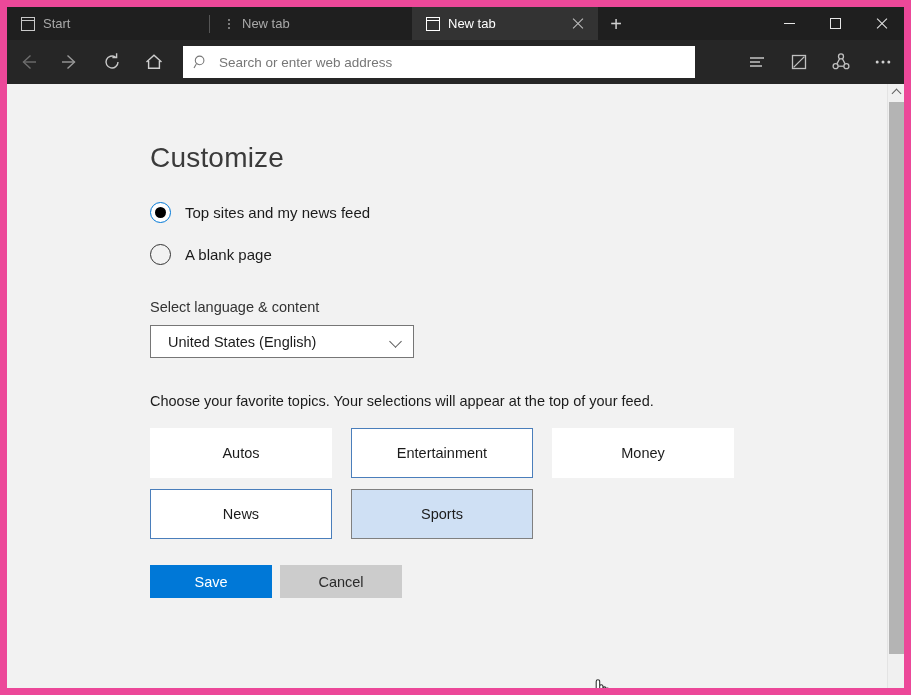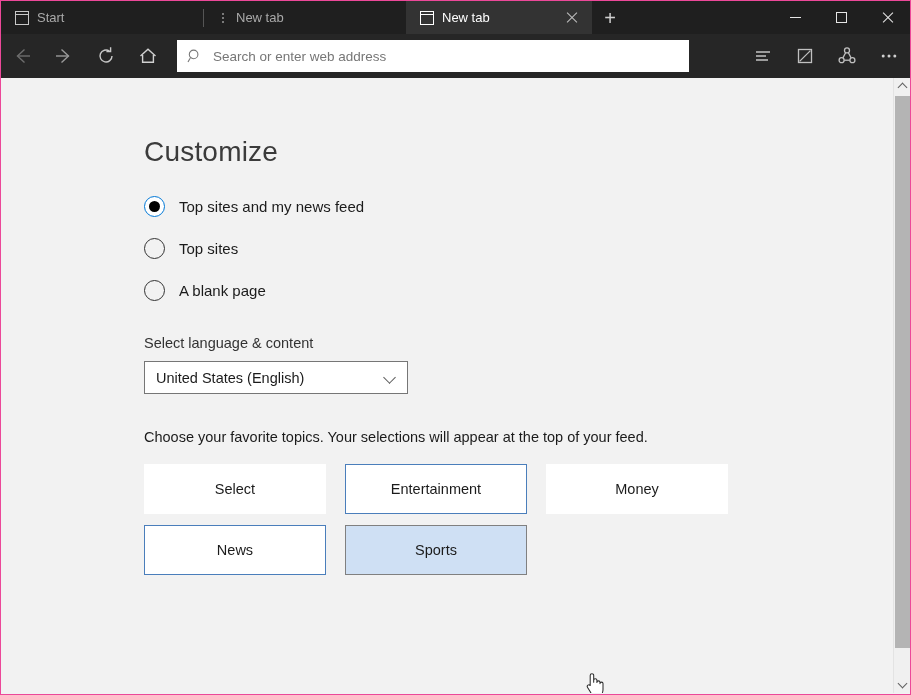--- a/index.html
+++ b/index.html
@@ -13,21 +13,21 @@
     overflow: hidden;
     font-family: "Liberation Sans", sans-serif;
   }
 
   
   #window {
     position: relative;
     width: 911px;
     height: 695px;
     box-sizing: border-box;
-    border: 1px solid #ec4899;
+    border: 7px solid #ec4899;
     background: #f2f2f2;
     overflow: hidden;
   }
 
   
   #titlebar {
     position: relative;
     height: 33px;
     background: #1f1f1f;
     display: flex;
@@ -267,21 +267,21 @@
     margin-bottom: 10px;
   }
   #lang-select {
     width: 264px;
     height: 33px;
     background: #ffffff;
     border: 1px solid #767676;
     box-sizing: border-box;
     display: flex;
     align-items: center;
-    padding: 0 10px 0 11px;
+    padding: 0 10px 0 17px;
     font-size: 14.5px;
     color: #1b1b1b;
   }
   #lang-select .chev {
     margin-left: auto;
     width: 13px; height: 13px;
     position: relative;
   }
   #lang-select .chev::before {
     content: "";
@@ -513,58 +513,62 @@
     <div id="page">
 
       <h1 id="page-title">Customize</h1>
 
 
       <div class="radio-row">
         <span class="radio checked"></span>
         <span class="radio-label">Top sites and my news feed</span>
       </div>
 
-      <div class="radio-row">
-        <span class="radio"></span>
-        <span class="radio-label">Top sites</span>
-      </div>
 
       <div class="radio-row">
         <span class="radio"></span>
         <span class="radio-label">A blank page</span>
       </div>
 
       <div id="lang-block">
         <div id="lang-label">Select language &amp; content</div>
         <div id="lang-select">
           <span>United States (English)</span>
           <span class="chev"></span>
         </div>
       </div>
 
       <div id="topics-desc">Choose your favorite topics. Your selections will appear at the top of your feed.</div>
 
       <div id="topics-grid">
         <div class="topic">
-          <span>Select</span>
+          <span>Autos</span>
         </div>
         <div class="topic selected">
           <span>Entertainment</span>
         </div>
         <div class="topic">
           <span>Money</span>
         </div>
         <div class="topic selected">
           <span>News</span>
         </div>
         <div class="topic hovered">
           <span>Sports</span>
         </div>
       </div>
 
+      <div id="actions">
+        <div class="btn btn-primary">
+          <span>Save</span>
+        </div>
+        <div class="btn btn-secondary">
+          <span>Cancel</span>
+        </div>
+      </div>
     </div>
 
     <svg id="cursor" viewBox="0 0 22 28">
       <path d="M7.2 15.5 L7.2 5.4 a1.75 1.75 0 0 1 3.5 0 L10.7 12.2
                L10.7 10.3 a1.6 1.6 0 0 1 3.2 0 L13.9 12.4
                a1.55 1.55 0 0 1 3.1 0 L17 13.6
                a1.5 1.5 0 0 1 3 0 L20 19.6
                c0 3.6 -2.2 6.6 -6 6.6 c-3.6 0 -5.3 -1.7 -6.6 -4.2
                L4.6 17.4 a1.6 1.6 0 0 1 2.6 -1.9 Z" fill="#ffffff" stroke="#2b2b2b" stroke-width="1.05" stroke-linejoin="round"></path>
     </svg>

